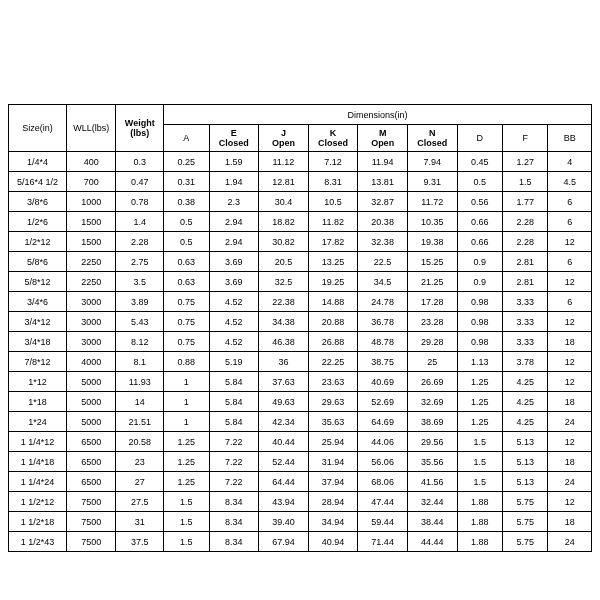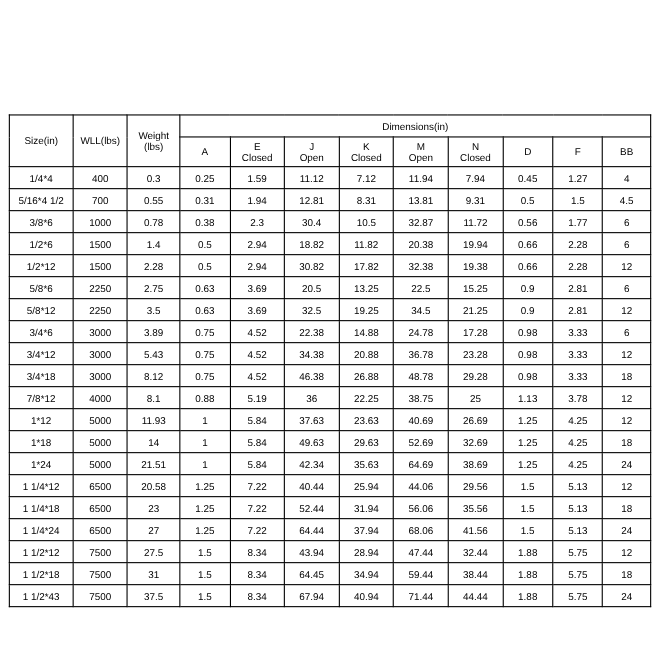--- a/index.html
+++ b/index.html
@@ -47,20 +47,21 @@
     height: 17px;
   }
   .sub-head {
     height: 27px;
   }
   .two-line {
     line-height: 10px;
   }
   .two-line span {
     display: block;
+    font-weight: bold;
   }
   
   col.c-size  { width: 56px; }
   col.c-wll   { width: 48px; }
   col.c-wt    { width: 46px; }
   col.c-a     { width: 44px; }
   col.c-e     { width: 48px; }
   col.c-j     { width: 48px; }
   col.c-k     { width: 48px; }
   col.c-m     { width: 48px; }
@@ -137,21 +138,21 @@
             <td>7.12</td>
             <td>11.94</td>
             <td>7.94</td>
             <td>0.45</td>
             <td>1.27</td>
             <td>4</td>
           </tr>
           <tr>
             <td>5/16*4 1/2</td>
             <td>700</td>
-            <td>0.55</td>
+            <td>0.47</td>
             <td>0.31</td>
             <td>1.94</td>
             <td>12.81</td>
             <td>8.31</td>
             <td>13.81</td>
             <td>9.31</td>
             <td>0.5</td>
             <td>1.5</td>
             <td>4.5</td>
           </tr>
@@ -171,21 +172,21 @@
           </tr>
           <tr>
             <td>1/2*6</td>
             <td>1500</td>
             <td>1.4</td>
             <td>0.5</td>
             <td>2.94</td>
             <td>18.82</td>
             <td>11.82</td>
             <td>20.38</td>
-            <td>19.94</td>
+            <td>10.35</td>
             <td>0.66</td>
             <td>2.28</td>
             <td>6</td>
           </tr>
           <tr>
             <td>1/2*12</td>
             <td>1500</td>
             <td>2.28</td>
             <td>0.5</td>
             <td>2.94</td>
@@ -378,21 +379,21 @@
             <td>1.88</td>
             <td>5.75</td>
             <td>12</td>
           </tr>
           <tr>
             <td>1 1/2*18</td>
             <td>7500</td>
             <td>31</td>
             <td>1.5</td>
             <td>8.34</td>
-            <td>64.45</td>
+            <td>39.40</td>
             <td>34.94</td>
             <td>59.44</td>
             <td>38.44</td>
             <td>1.88</td>
             <td>5.75</td>
             <td>18</td>
           </tr>
           <tr>
             <td>1 1/2*43</td>
             <td>7500</td>

